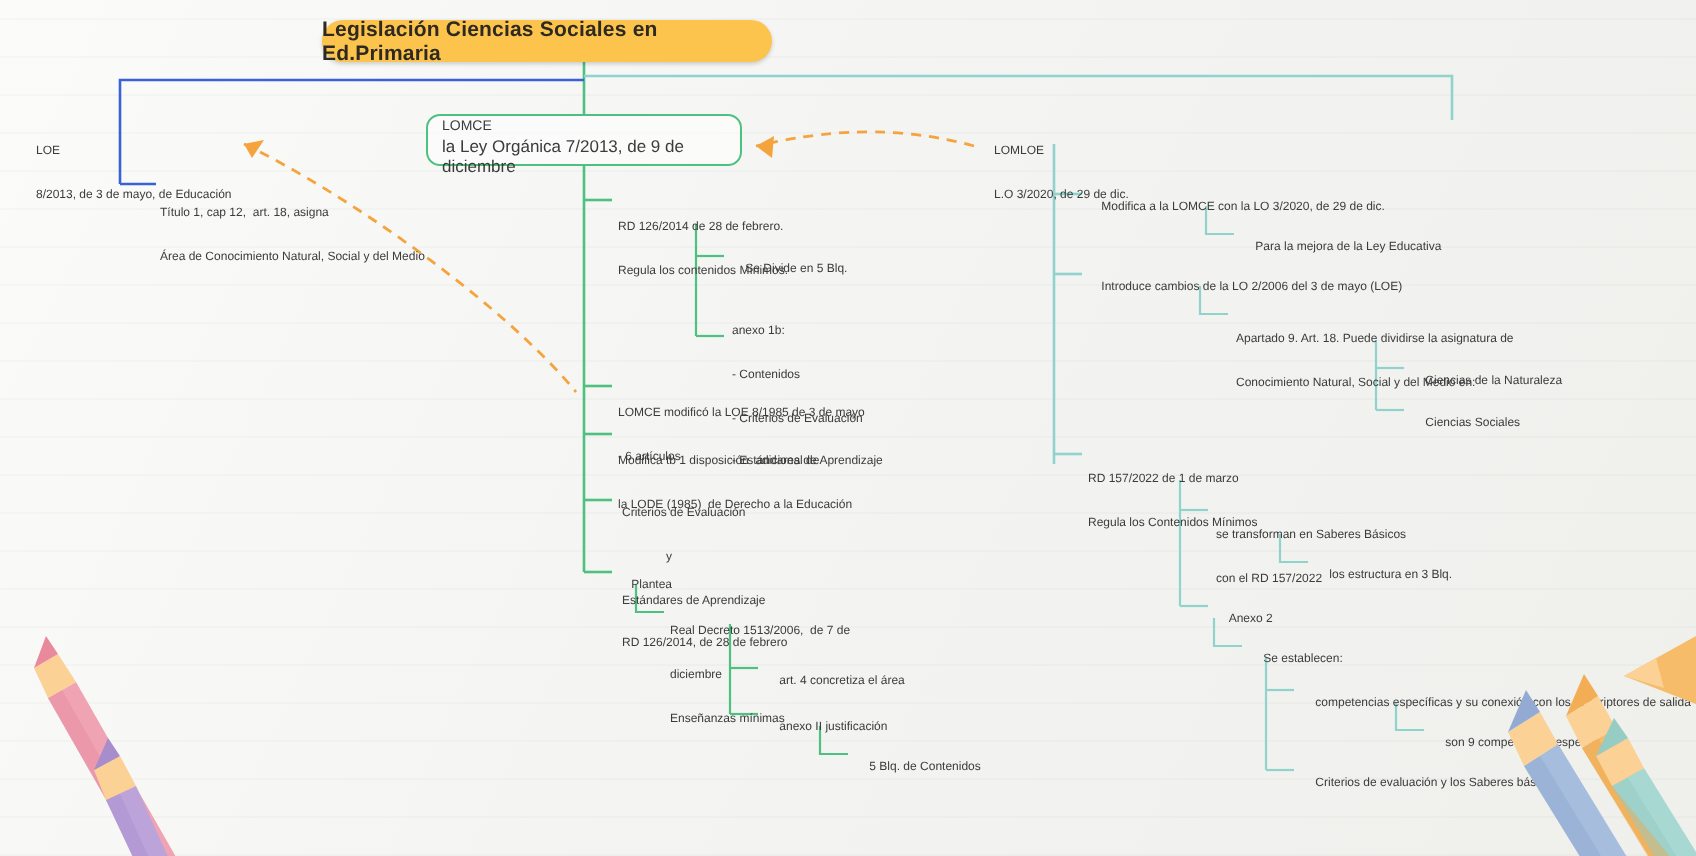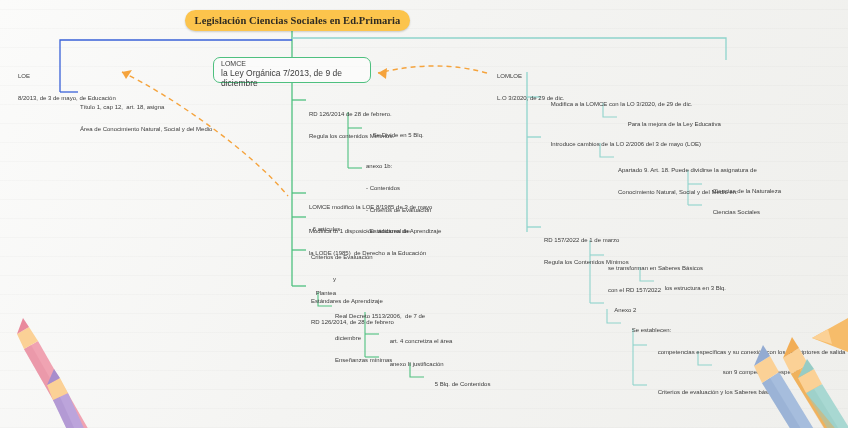--- a/index.html
+++ b/index.html
@@ -23,26 +23,26 @@
   }
   svg.layer{position:absolute;left:0;top:0;width:848px;height:428px;pointer-events:none;}
 
   
   .node{position:absolute;white-space:pre;line-height:1.22;color:#3b3b3b;}
   .t6{font-size:6px;}
 
   
   #root-node{
     position:absolute;
-    left:185px;top:10px;
+    left:161px;top:10px;
     width:225px;height:21px;
     background:#fcc44c;
     border-radius:11px;
     box-shadow:0 1px 2px rgba(0,0,0,0.18);
-    display:flex;align-items:center;justify-content:center;font-family:Liberation Serif, serif;
+    display:flex;align-items:center;justify-content:center;
   }
   #root-node .label{
     font-size:10.5px;font-weight:bold;color:#2e2a22;letter-spacing:.1px;
   }
 
   
   #lomce-node{
     position:absolute;
     left:213px;top:57px;
     width:158px;height:26px;

